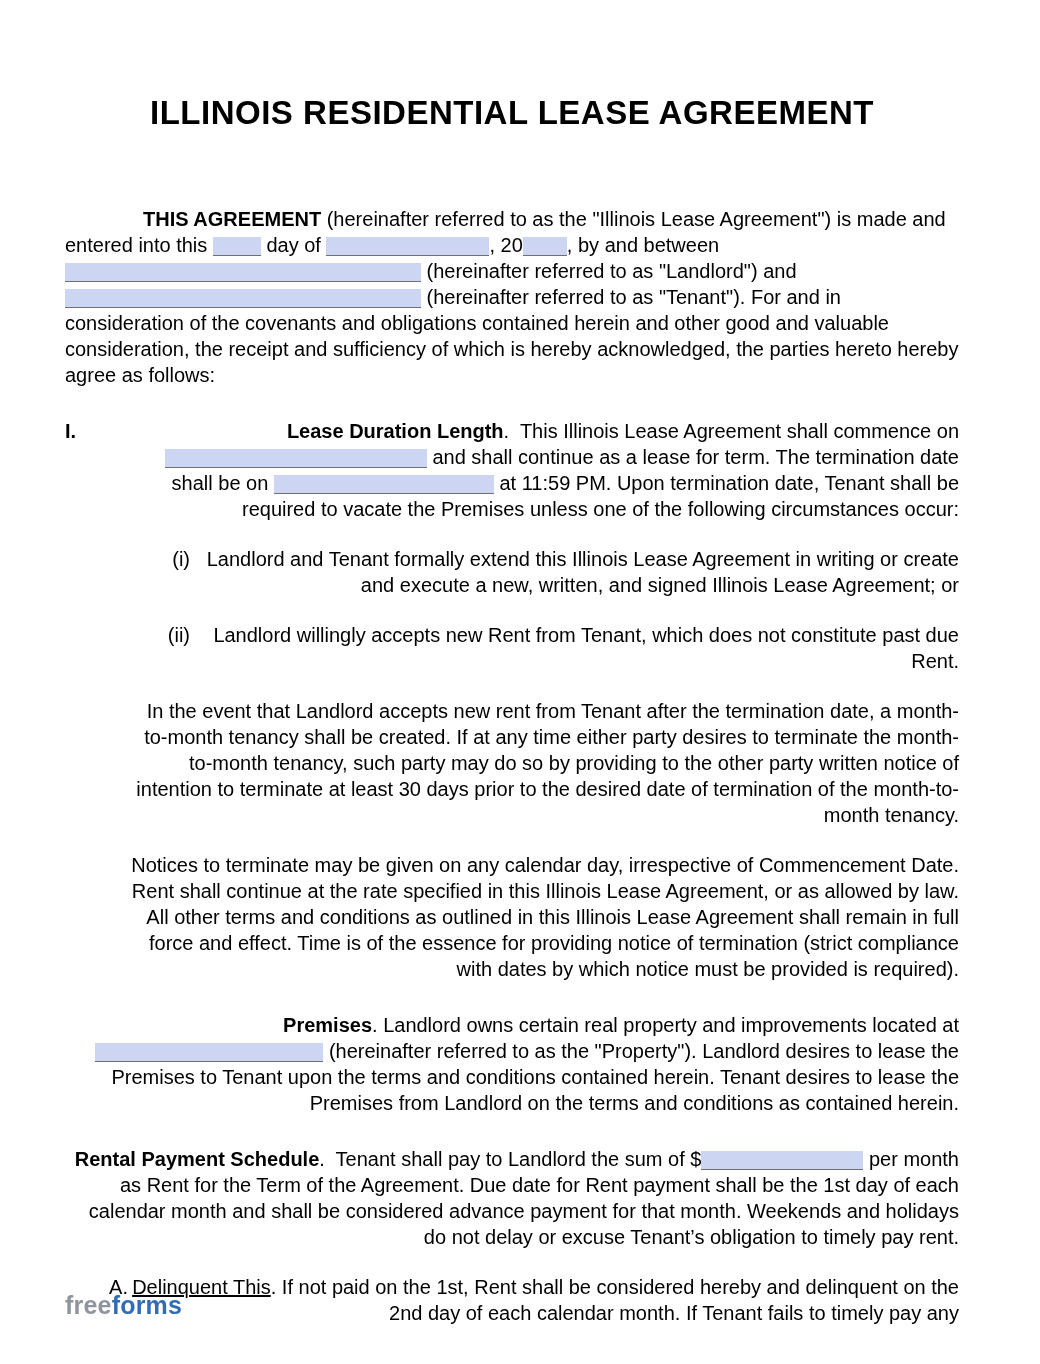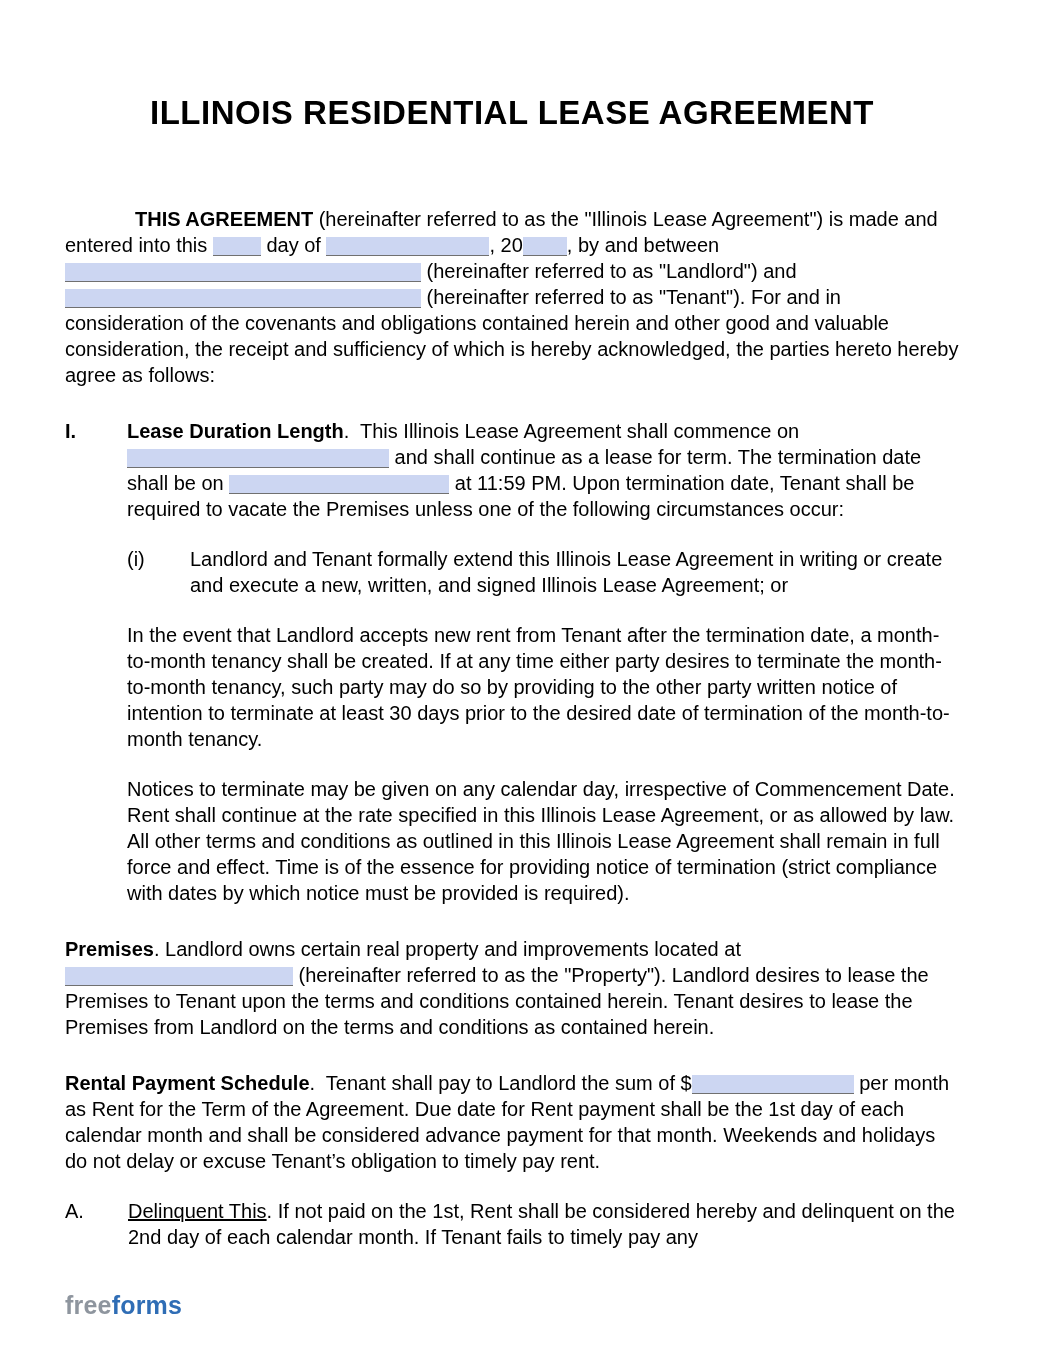--- a/index.html
+++ b/index.html
@@ -25,26 +25,26 @@
     margin: 48px 0 74px 0;
   }
   p { margin: 0; font-size: 20px; line-height: 26px; }
   .intro { text-indent: 70px; }
   .section { display: flex; margin-top: 30px; }
   .num {
     width: 62px; flex: none;
     font-weight: bold;
     font-size: 20px; line-height: 26px;
   }
-  .content { flex: 1; min-width: 0; }
+  .content { flex: 1; min-width: 0; text-align: right; }
   .content > * + * { margin-top: 24px; }
   .sub { display: flex; }
   .sublabel { width: 63px; flex: none; font-size: 20px; line-height: 26px; }
   .sub p { flex: 1; min-width: 0; }
-  .b { font-weight: bold; }
+  .b { font-weight: bold; margin-left: 8px; }
   .u { text-decoration: underline; }
   .blank {
     display: inline-block;
     height: 19px;
     vertical-align: text-bottom;
     border-bottom: 1px solid #707070;
   }
   .footer {
     position: absolute;
     left: 65px; bottom: 44px;
@@ -63,20 +63,24 @@
   <p class="intro"><span class="b">THIS AGREEMENT</span><span class="r"> (hereinafter referred to as the "Illinois Lease Agreement") is made and entered into this </span><span class="blank" style="width: 48px; background: rgb(204, 214, 242);"></span><span class="r"> day of </span><span class="blank" style="width: 163px; background: rgb(204, 214, 242);"></span><span class="r">, 20</span><span class="blank" style="width: 44px; background: rgb(204, 214, 242);"></span><span class="r">, by and between </span><span class="blank" style="width: 356px; background: rgb(204, 214, 242);"></span><span class="r"> (hereinafter referred to as "Landlord") and </span><span class="blank" style="width: 356px; background: rgb(204, 214, 242);"></span><span class="r"> (hereinafter referred to as "Tenant"). For and in consideration of the covenants and obligations contained herein and other good and valuable consideration, the receipt and sufficiency of which is hereby acknowledged, the parties hereto hereby agree as follows:</span></p>
 
   <div class="section">
     <div class="num">I.</div>
     <div class="content">
       <p><span class="b">Lease Duration Length</span><span class="r">.&nbsp; This Illinois Lease Agreement shall commence on </span><span class="blank" style="width: 262px; background: rgb(204, 214, 242);"></span><span class="r"> and shall continue as a lease for term. The termination date shall be on </span><span class="blank" style="width: 220px; background: rgb(204, 214, 242);"></span><span class="r"> at 11:59 PM. Upon termination date, Tenant shall be required to vacate the Premises unless one of the following circumstances occur:</span></p>
       <div class="sub">
         <div class="sublabel">(i)</div>
         <p>Landlord and Tenant formally extend this Illinois Lease Agreement in writing or create and execute a new, written, and signed Illinois Lease Agreement; or</p>
       </div>
+      <div class="sub">
+        <div class="sublabel">(ii)</div>
+        <p>Landlord willingly accepts new Rent from Tenant, which does not constitute past due Rent.</p>
+      </div>
       <p>In the event that Landlord accepts new rent from Tenant after the termination date, a month-to-month tenancy shall be created. If at any time either party desires to terminate the month-to-month tenancy, such party may do so by providing to the other party written notice of intention to terminate at least 30 days prior to the desired date of termination of the month-to-month tenancy.</p>
       <p>Notices to terminate may be given on any calendar day, irrespective of Commencement Date. Rent shall continue at the rate specified in this Illinois Lease Agreement, or as allowed by law. All other terms and conditions as outlined in this Illinois Lease Agreement shall remain in full force and effect. Time is of the essence for providing notice of termination (strict compliance with dates by which notice must be provided is required).</p>
     </div>
   </div>
 
   <div class="section">
     <div class="content">
       <p><span class="b">Premises</span><span class="r">. Landlord owns certain real property and improvements located at </span><span class="blank" style="width: 228px; background: rgb(204, 214, 242);"></span><span class="r"> (hereinafter referred to as the "Property"). Landlord desires to lease the Premises to Tenant upon the terms and conditions contained herein. Tenant desires to lease the Premises from Landlord on the terms and conditions as contained herein.</span></p>
     </div>
   </div>

